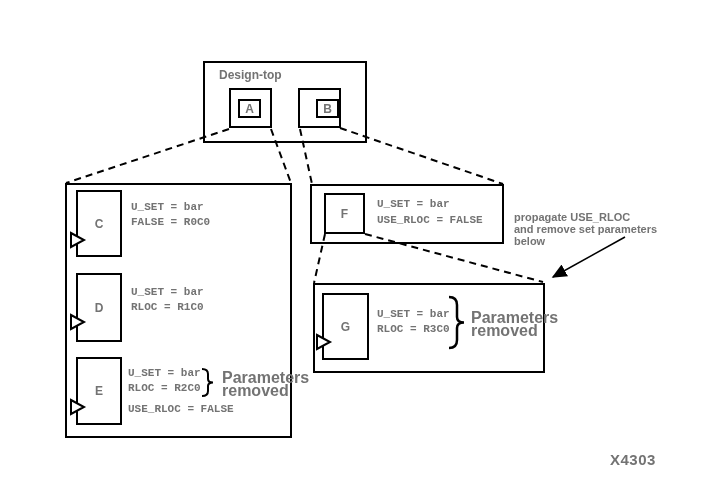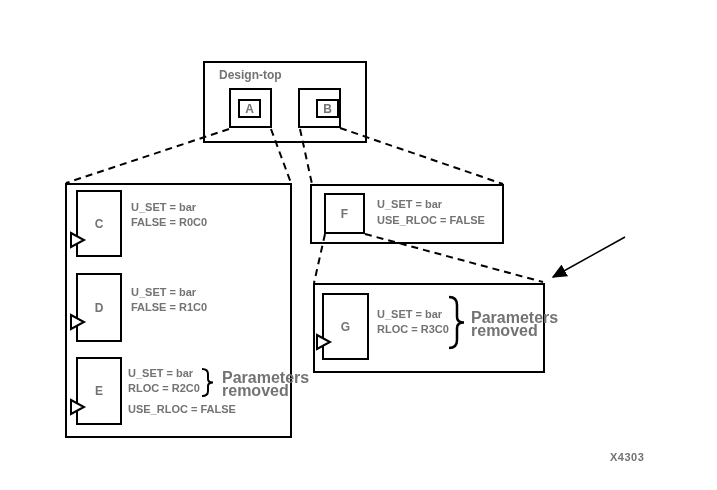--- a/index.html
+++ b/index.html
@@ -28,36 +28,37 @@
   .title{
     position:absolute;
     font-size:12px;
     white-space:nowrap;
   }
   .params{
     position:absolute;
     font-size:11px;
     line-height:15px;
     white-space:nowrap;
+    font-family:Liberation Mono, monospace;
   }
   .note{
     position:absolute;
     font-size:16px;
     line-height:13px;
     white-space:nowrap;
   }
   .annotation{
     position:absolute;
     font-size:11px;
     line-height:12px;
     white-space:nowrap;
   }
   .figid{
     position:absolute;
-    font-size:11px;
+    font-size:15px;
     letter-spacing:0.5px;
   }
   svg.overlay{
     position:absolute;
     left:0;top:0;
     width:717px;height:490px;
     pointer-events:none;
   }
 </style>
 </head>
@@ -77,21 +78,21 @@
 
   <div class="box blk-label" style="left:76px;top:190px;width:46px;height:67px;">C</div>
   <div class="params" style="left:131px;top:200px;">
     <div>U_SET = bar</div>
     <div>FALSE = R0C0</div>
   </div>
 
   <div class="box blk-label" style="left:76px;top:273px;width:46px;height:69px;">D</div>
   <div class="params" style="left:131px;top:285px;">
     <div>U_SET = bar</div>
-    <div>FALSE = R1C0</div>
+    <div>RLOC = R1C0</div>
   </div>
 
   <div class="box blk-label" style="left:76px;top:357px;width:46px;height:68px;">E</div>
   <div class="params" style="left:128px;top:366px;">
     <div>U_SET = bar</div>
     <div>RLOC = R2C0</div>
   </div>
   <div class="params" style="left:128px;top:402px;">
     <div>USE_RLOC = FALSE</div>
   </div>
@@ -111,20 +112,25 @@
   <div class="box blk-label" style="left:322px;top:293px;width:47px;height:67px;">G</div>
   <div class="params" style="left:377px;top:307px;">
     <div>U_SET = bar</div>
     <div>RLOC = R3C0</div>
   </div>
   <div class="note" style="left:471px;top:311px;">
     <div>Parameters</div>
     <div>removed</div>
   </div>
 
+  <div class="annotation" style="left:514px;top:211px;">
+    <div>propagate USE_RLOC</div>
+    <div>and remove set parameters</div>
+    <div>below</div>
+  </div>
 
   <div class="figid" style="left:610px;top:451px;">X4303</div>
 
   <svg class="overlay" viewBox="0 0 717 490" xmlns="http://www.w3.org/2000/svg">
     <defs>
       <marker id="arrowhead" markerWidth="11" markerHeight="9" refX="9" refY="4.5" orient="auto">
         <path d="M0,0 L10,4.5 L0,9 Z" fill="#000"></path>
       </marker>
     </defs>
 

